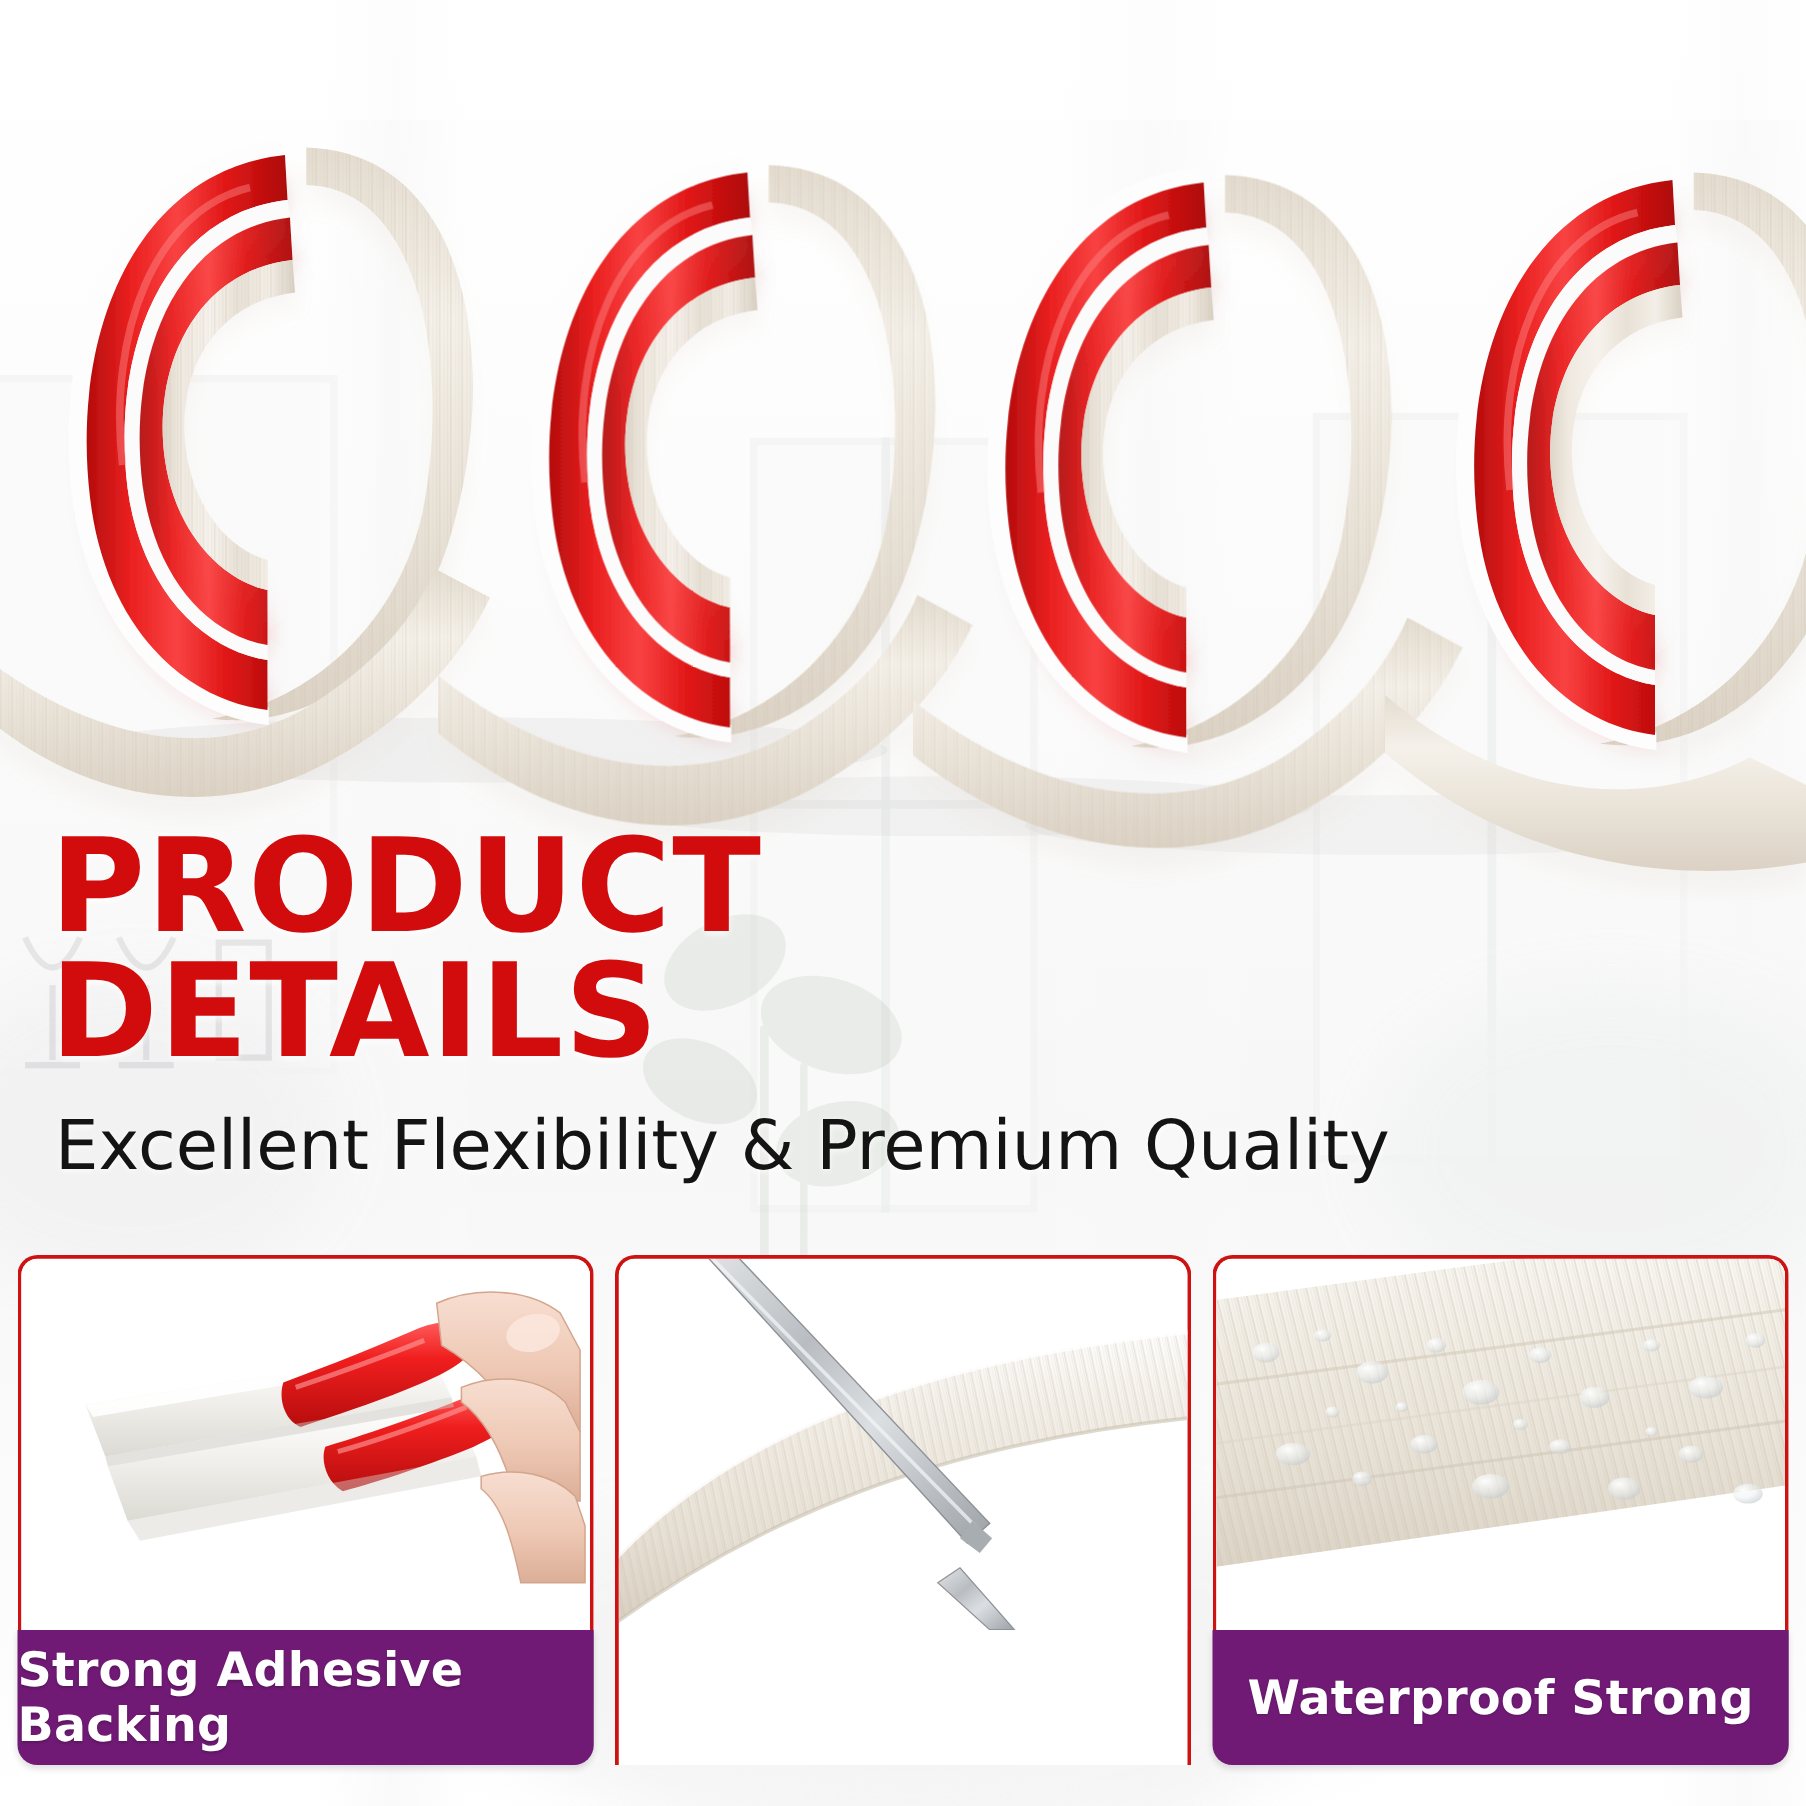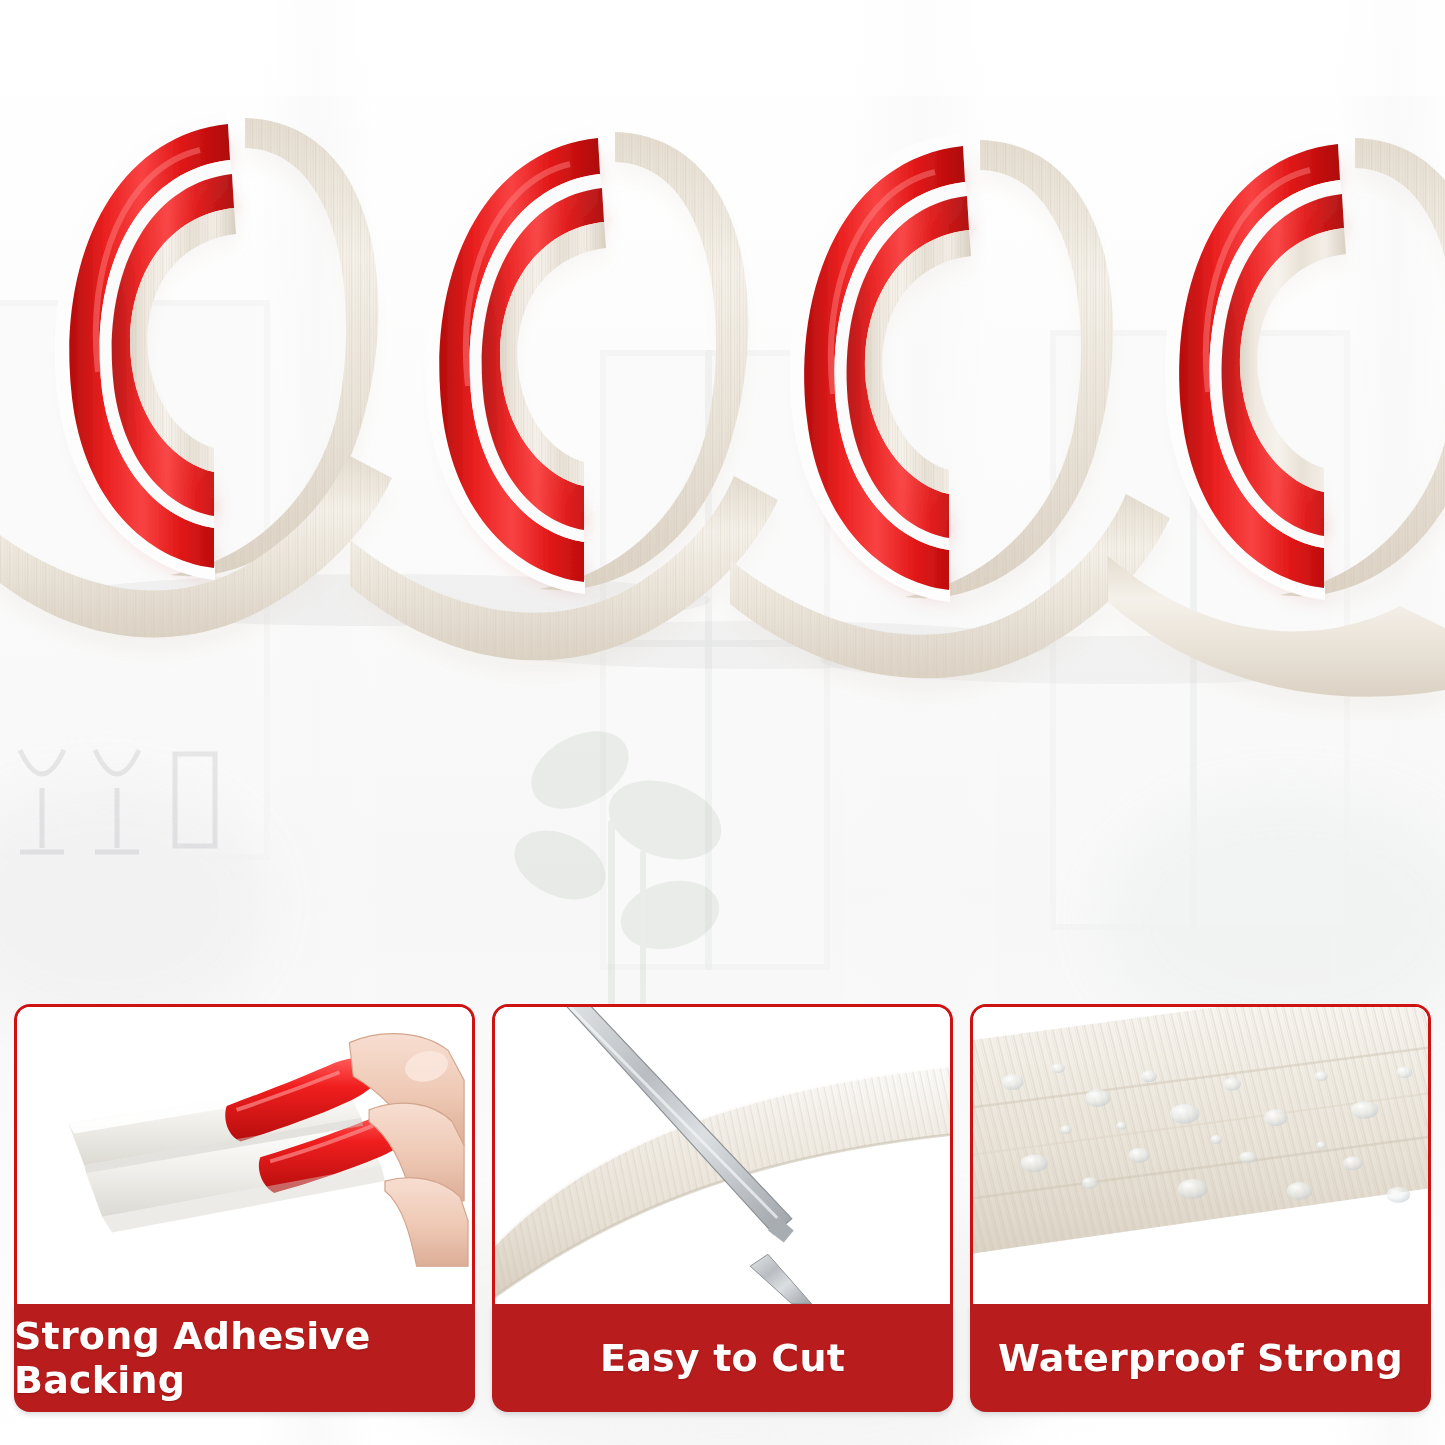--- a/index.html
+++ b/index.html
@@ -37,21 +37,21 @@
   
   .panels{position:absolute;left:0;top:1004px;width:1445px;height:408px;
     display:flex;gap:17px;padding:0 14px;box-sizing:border-box;}
   .panel{flex:1 1 0;display:flex;flex-direction:column;position:relative;}
   .panel-img{
     flex:1 1 auto;position:relative;overflow:hidden;background:#ffffff;
     border:3px solid #CE1111;border-bottom:none;
     border-radius:16px 16px 0 0;
   }
   .panel-label{
-    height:108px;flex:0 0 108px;background:#b91c1c;
+    height:108px;flex:0 0 108px;background:#701a75;
     border-radius:0 0 16px 16px;
     display:flex;align-items:center;justify-content:center;
     color:#ffffff;font-weight:bold;font-size:38px;letter-spacing:.2px;
     font-family:"DejaVu Sans","Liberation Sans",sans-serif;
     box-shadow:0 3px 5px rgba(0,0,0,.12);
     text-shadow:0 1px 2px rgba(0,0,0,.18);
   }
 
   
   .pimg{position:absolute;inset:0;}
@@ -258,20 +258,25 @@
 
           <path d="M1108 556 C 1200 636 1310 652 1400 606 L 1445 628 L 1445 690
                    C 1320 712 1196 680 1108 602 Z" fill="url(#woodv)"></path>
         </g>
       </g>
 
       <rect x="0" y="0" width="1445" height="96" fill="#ffffff" opacity=".55"></rect>
     </svg>
   </div>
 
+  <div class="headline">
+    <div class="h-main">PRODUCT
+DETAILS</div>
+    <div class="h-sub">Excellent Flexibility &amp; Premium Quality</div>
+  </div>
 
   <div class="panels">
 
     <div class="panel">
       <div class="panel-img">
         <svg class="pimg" viewBox="0 0 460 300" preserveAspectRatio="xMidYMid slice">
           <defs>
             <linearGradient id="skin" x1="0" y1="0" x2="0" y2="1">
               <stop offset="0%" stop-color="#f7ded1"></stop>
               <stop offset="55%" stop-color="#eec8b4"></stop>
@@ -350,21 +355,20 @@
 
           <g>
             <path d="M64 -10 L92 -6 L300 214 L282 230 Z" fill="url(#steel)" stroke="#8d9296" stroke-width="1.2"></path>
             <path d="M70 -6 L290 218" stroke="#f2f4f5" stroke-width="3" opacity=".75" fill="none"></path>
             <path d="M286 212 L302 226 L292 238 L276 226 Z" fill="#a8adb2"></path>
 
             <path d="M258 262 L276 250 L320 300 L300 300 Z" fill="url(#steel)" stroke="#8d9296" stroke-width="1"></path>
           </g>
         </svg>
       </div>
-      <div class="panel-label">Easy to Cut</div>
     </div>
 
     <div class="panel">
       <div class="panel-img">
         <svg class="pimg" viewBox="0 0 460 300" preserveAspectRatio="xMidYMid slice">
           <defs>
             <linearGradient id="stripw" x1="0" y1="0" x2="0" y2="1">
               <stop offset="0%" stop-color="#fdfcfa"></stop>
               <stop offset="28%" stop-color="#f4f1ea"></stop>
               <stop offset="64%" stop-color="#e9e3d8"></stop>

